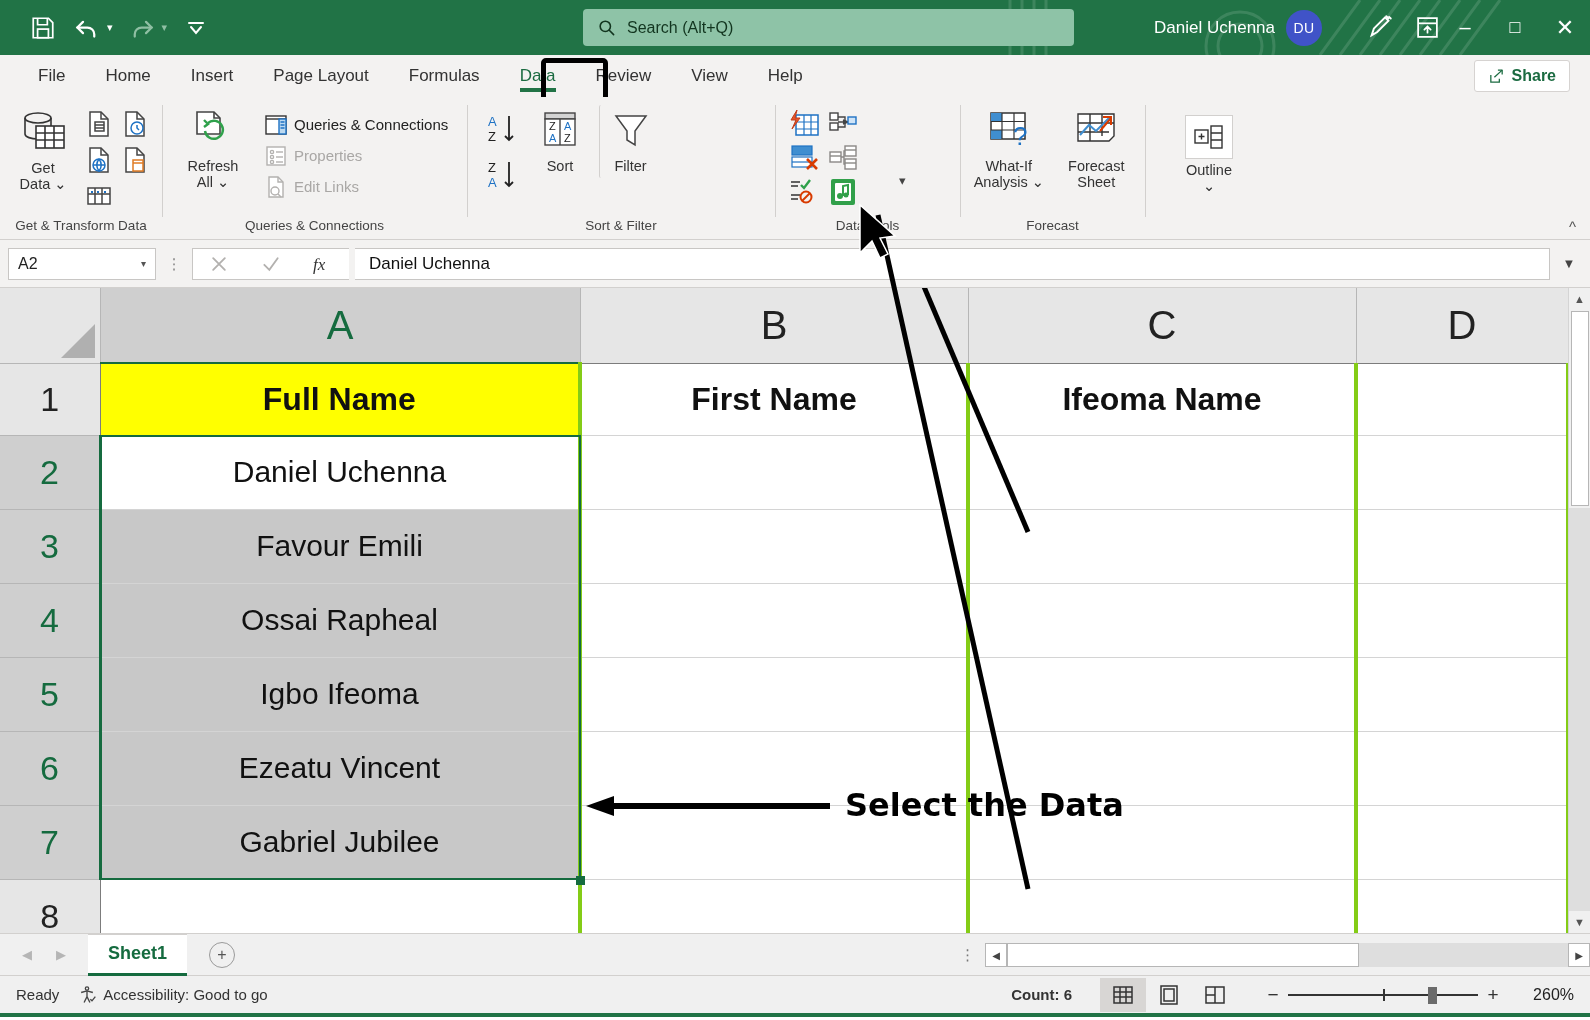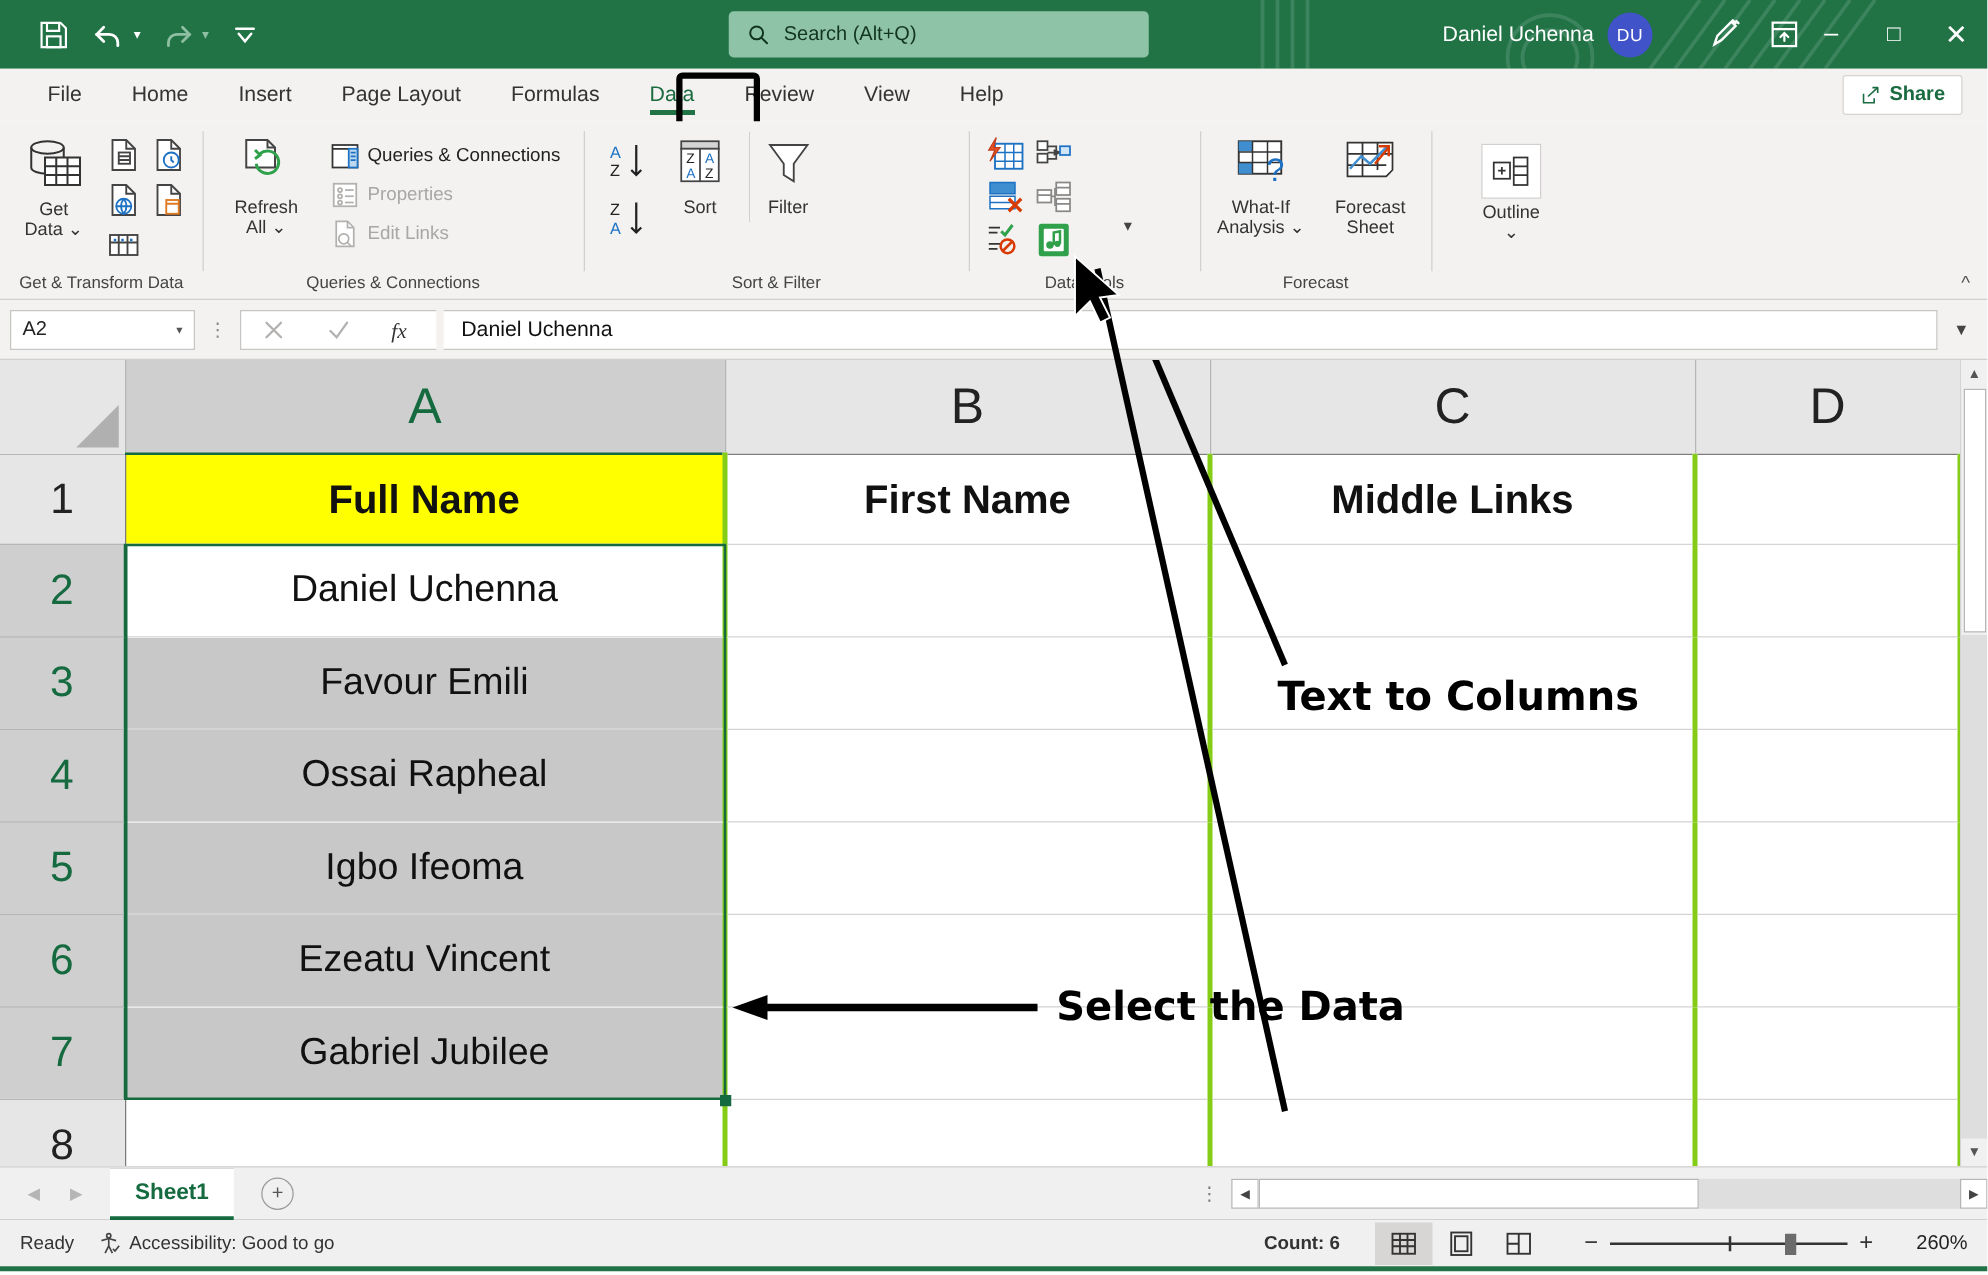--- a/index.html
+++ b/index.html
@@ -20,21 +20,21 @@
   .tb-deco { position: absolute; right: 0; top: 0; height: 55px; width: 600px; opacity: .25; pointer-events: none; }
   .qat { display: flex; align-items: center; gap: 14px; padding-left: 28px; z-index: 2; }
   .qat-btn { width: 30px; height: 30px; display: flex; align-items: center; justify-content: center; cursor: pointer; }
   .qat-caret { font-size: 11px; color: #fff; margin-left: -9px; }
   .qat-caret.dim { color: #8fbfa3; }
   .doc-title {
     position: absolute; left: 0; right: 0; text-align: center;
     color: #fff; font-size: 19px; z-index: 1; pointer-events: none;
   }
   .searchbox {
-    position: absolute; left: 583px; top: 9px; width: 336px; height: 37px;
+    position: absolute; left: 583px; top: 9px; width: 491px; height: 37px;
     background: #8ec3a7; border-radius: 4px; display: flex; align-items: center;
     padding-left: 14px; gap: 11px; z-index: 3; cursor: text;
   }
   .searchbox .ph { color: #12351f; font-size: 16px; }
   .user-area { position: absolute; right: 268px; top: 0; height: 55px; display: flex; align-items: center; gap: 11px; z-index: 3; }
   .user-name { color: #fff; font-size: 17px; white-space: nowrap; }
   .avatar {
     width: 36px; height: 36px; border-radius: 50%; background: #4053c8; color: #fff;
     display: flex; align-items: center; justify-content: center; font-size: 14px; letter-spacing: .5px;
   }
@@ -592,21 +592,21 @@
         <th class="colhead sel" style="width:480px">A</th>
         <th class="colhead" style="width:388px">B</th>
         <th class="colhead" style="width:388px">C</th>
         <th class="colhead" style="width:212px">D</th>
       </tr>
 
       <tr style="height:72px">
         <th class="rowhead">1</th>
         <td class="cell hdrcell yellow">Full Name</td>
         <td class="cell hdrcell">First Name</td>
-        <td class="cell hdrcell">Middle Links</td>
+        <td class="cell hdrcell">Ifeoma Name</td>
         <td class="cell"></td>
       </tr>
 
       <tr style="height:74px">
         <th class="rowhead sel">2</th>
         <td class="cell active">Daniel Uchenna</td>
         <td class="cell"></td>
         <td class="cell"></td>
         <td class="cell"></td>
       </tr>
@@ -671,21 +671,20 @@
       <div class="vs-btn" style="position:absolute;bottom:0;left:0;right:0">▼</div>
     </div>
 
     <svg class="annot-layer" viewBox="0 0 1590 645" width="1590" height="645">
 
       <path d="M1028 244 L880 -105" stroke="#000" stroke-width="5" fill="none"></path>
 
       <path d="M830 518 L600 518" stroke="#000" stroke-width="6" fill="none"></path>
       <polygon points="586,518 614,508 614,528" fill="#000"></polygon>
     </svg>
-    <div class="annot-text" style="left:1022px; top:250px; font-size:32px;">Text to Columns</div>
     <div class="annot-text" style="left:845px; top:498px; font-size:32px;">Select the Data</div>
   </div>
 
   <svg style="position:absolute; left:0; top:0; width:1590px; height:1020px; pointer-events:none;">
     <path d="M1028 889 L878 215" stroke="#000" stroke-width="5" fill="none"></path>
     <g>
       <polygon points="860,205 860,253 872,241 880,258 888,254 880,238 895,236" fill="#000" stroke="#fff" stroke-width="1.5"></polygon>
     </g>
   </svg>
 

